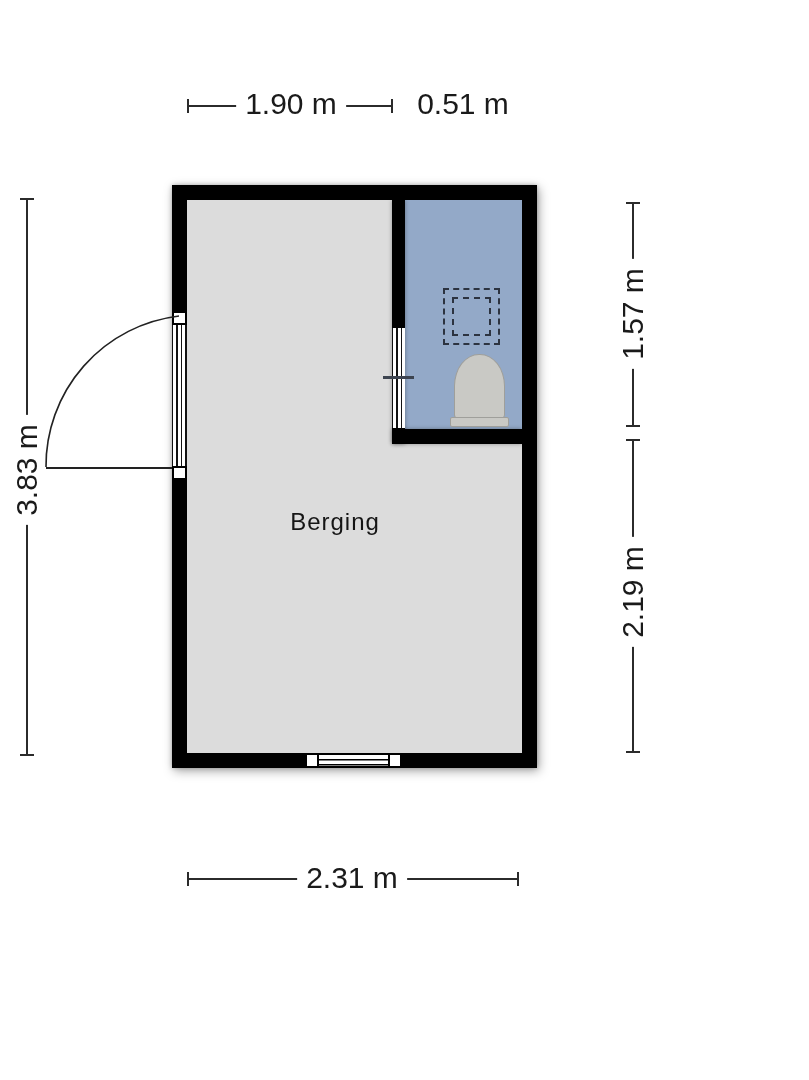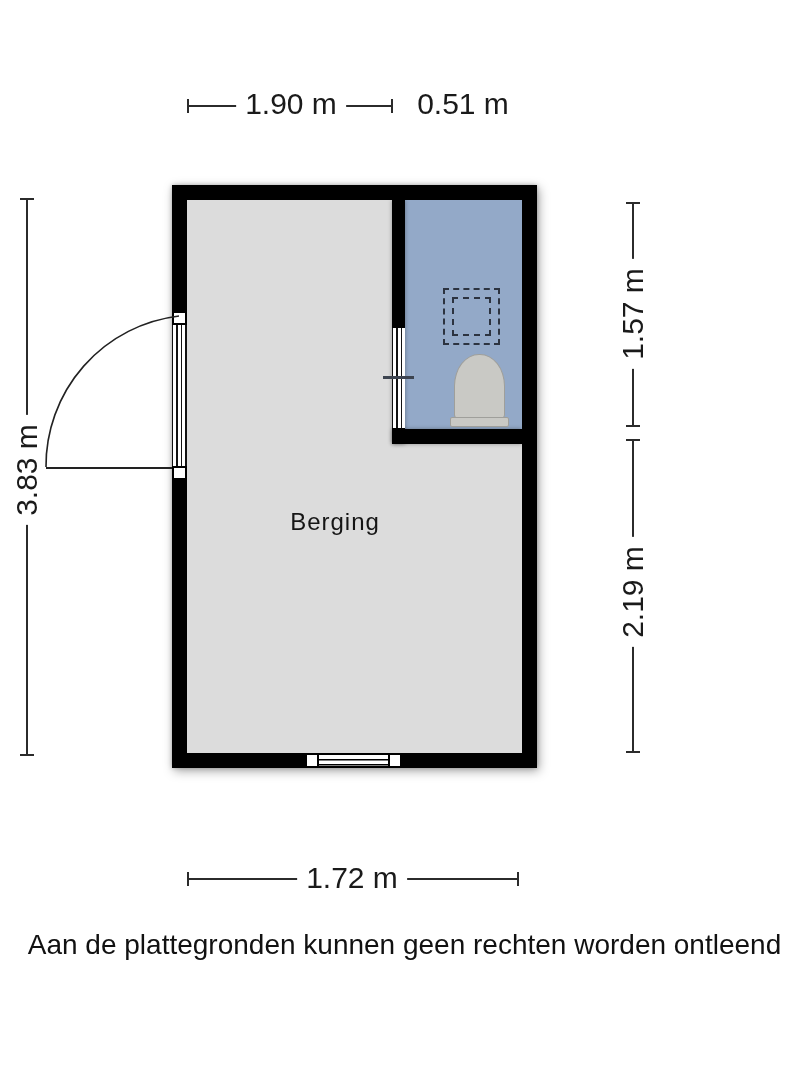--- a/index.html
+++ b/index.html
@@ -134,19 +134,18 @@
   <div class="abs dlabel rot" style="left:633px;top:314px;">1.57 m</div>
 
   <div class="abs dline dline-v" style="left:632px;top:440px;height:313px;"></div>
   <div class="abs dtick dtick-h" style="left:626px;top:439px;"></div>
   <div class="abs dtick dtick-h" style="left:626px;top:751px;"></div>
   <div class="abs dlabel rot" style="left:633px;top:592px;">2.19 m</div>
 
   <div class="abs dline dline-h" style="left:188px;top:878px;width:330px;"></div>
   <div class="abs dtick dtick-v" style="left:187px;top:872px;"></div>
   <div class="abs dtick dtick-v" style="left:517px;top:872px;"></div>
-  <div class="abs dlabel" style="left:352px;top:878px;">1.72 m</div>
+  <div class="abs dlabel" style="left:352px;top:878px;">2.31 m</div>
 
   <div class="abs room-label" style="left:335px;top:510px;margin-top:12px;">Berging</div>
 
-  <div class="abs footer-line f1">Aan de plattegronden kunnen geen rechten worden ontleend</div>
 
 </div>
 
 </body></html>

